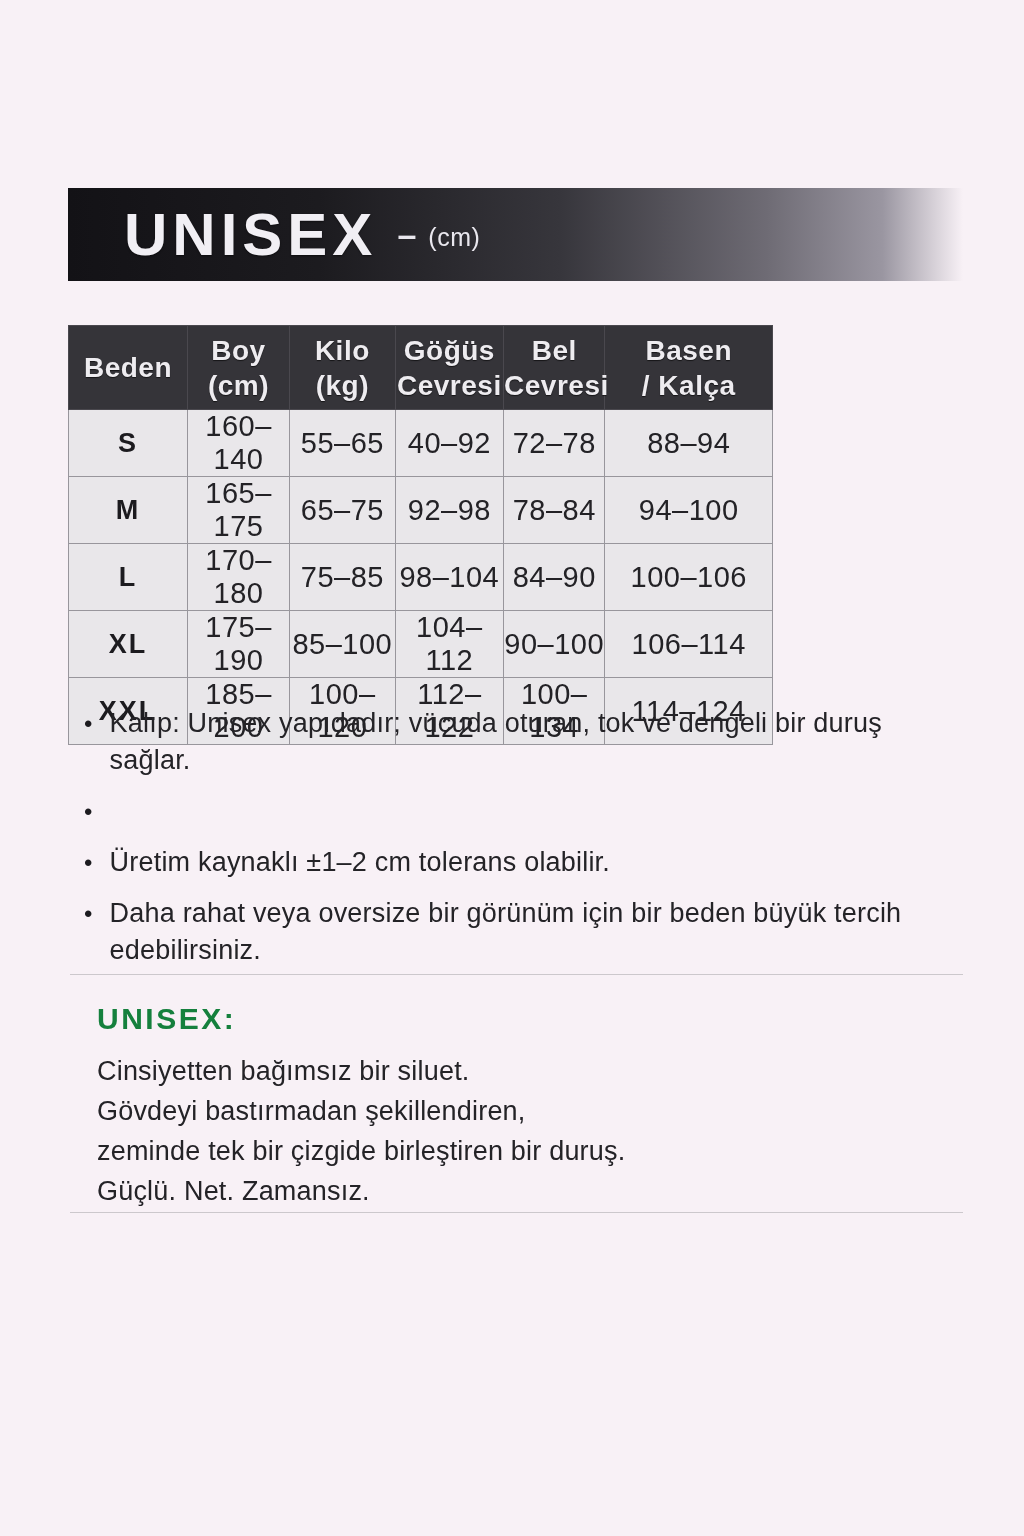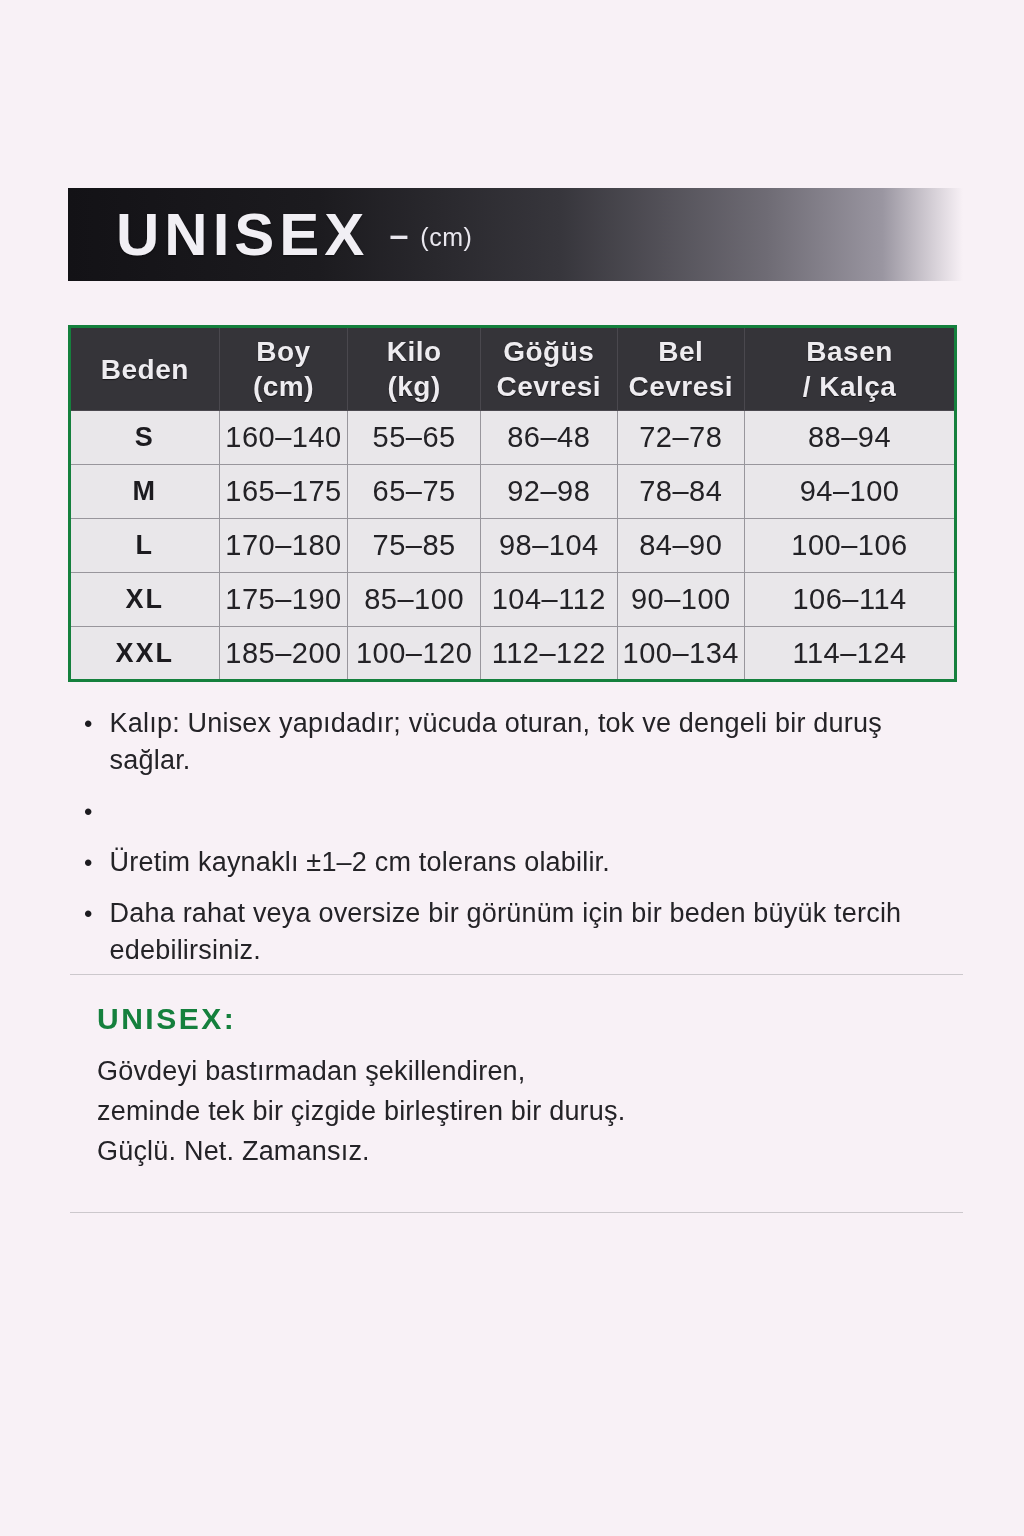--- a/index.html
+++ b/index.html
@@ -27,41 +27,42 @@
     display: flex;
     align-items: center;
     color: #f1eff4;
   }
   .banner-title {
     font-size: 60px;
     font-weight: 700;
     letter-spacing: 5px;
     padding-left: 48px;
     text-shadow: 0 1px 2px rgba(0,0,0,.5);
+    margin-left: 8px;
   }
   .banner-sub {
     display: flex;
     align-items: baseline;
     margin-left: 20px;
     gap: 12px;
     color: #e9e7ee;
   }
   .banner-dash { font-size: 34px; font-weight: 700; }
   .banner-subtitle { font-size: 30px; font-weight: 700; letter-spacing: 1.5px; }
   .banner-unit { font-size: 25px; font-weight: 400; letter-spacing: .5px; }
 
   
   .size-table {
     position: absolute;
     left: 68px; top: 325px;
-    width: 889px;
+    width: 705px;
     border-collapse: collapse;
     table-layout: fixed;
     background: #e9e7ea;
-    border: 3px solid #15803d;
+    border: 1px solid #15803d;
   }
   .size-table th, .size-table td {
     border: 1px solid #98969c;
     text-align: center;
     vertical-align: middle;
   }
   .size-table thead th {
     background: #353439;
     color: #eeecf0;
     height: 84px;
@@ -194,21 +195,21 @@
           <span class="th-line">Basen</span>
           <span class="th-line">/ Kalça</span>
         </th>
       </tr>
     </thead>
     <tbody>
       <tr>
         <td class="size-cell">S</td>
         <td>160–140</td>
         <td>55–65</td>
-        <td>86–48</td>
+        <td>40–92</td>
         <td>72–78</td>
         <td>88–94</td>
       </tr>
       <tr>
         <td class="size-cell">M</td>
         <td>165–175</td>
         <td>65–75</td>
         <td>92–98</td>
         <td>78–84</td>
         <td>94–100</td>
@@ -255,20 +256,21 @@
     <li class="note-item">
       <span class="note-bullet">•</span>
       <span class="note-text">Daha rahat veya oversize bir görünüm için bir beden büyük tercih edebilirsiniz.</span>
     </li>
   </ul>
 
   <div class="divider divider-top"></div>
 
   <div class="footer-heading">UNISEX:</div>
   <div class="footer-lines">
+    <div class="footer-line">Cinsiyetten bağımsız bir siluet.</div>
     <div class="footer-line">Gövdeyi bastırmadan şekillendiren,</div>
     <div class="footer-line">zeminde tek bir çizgide birleştiren bir duruş.</div>
     <div class="footer-line">Güçlü. Net. Zamansız.</div>
   </div>
 
   <div class="divider divider-bottom"></div>
 
 </div>
 
 </body></html>

